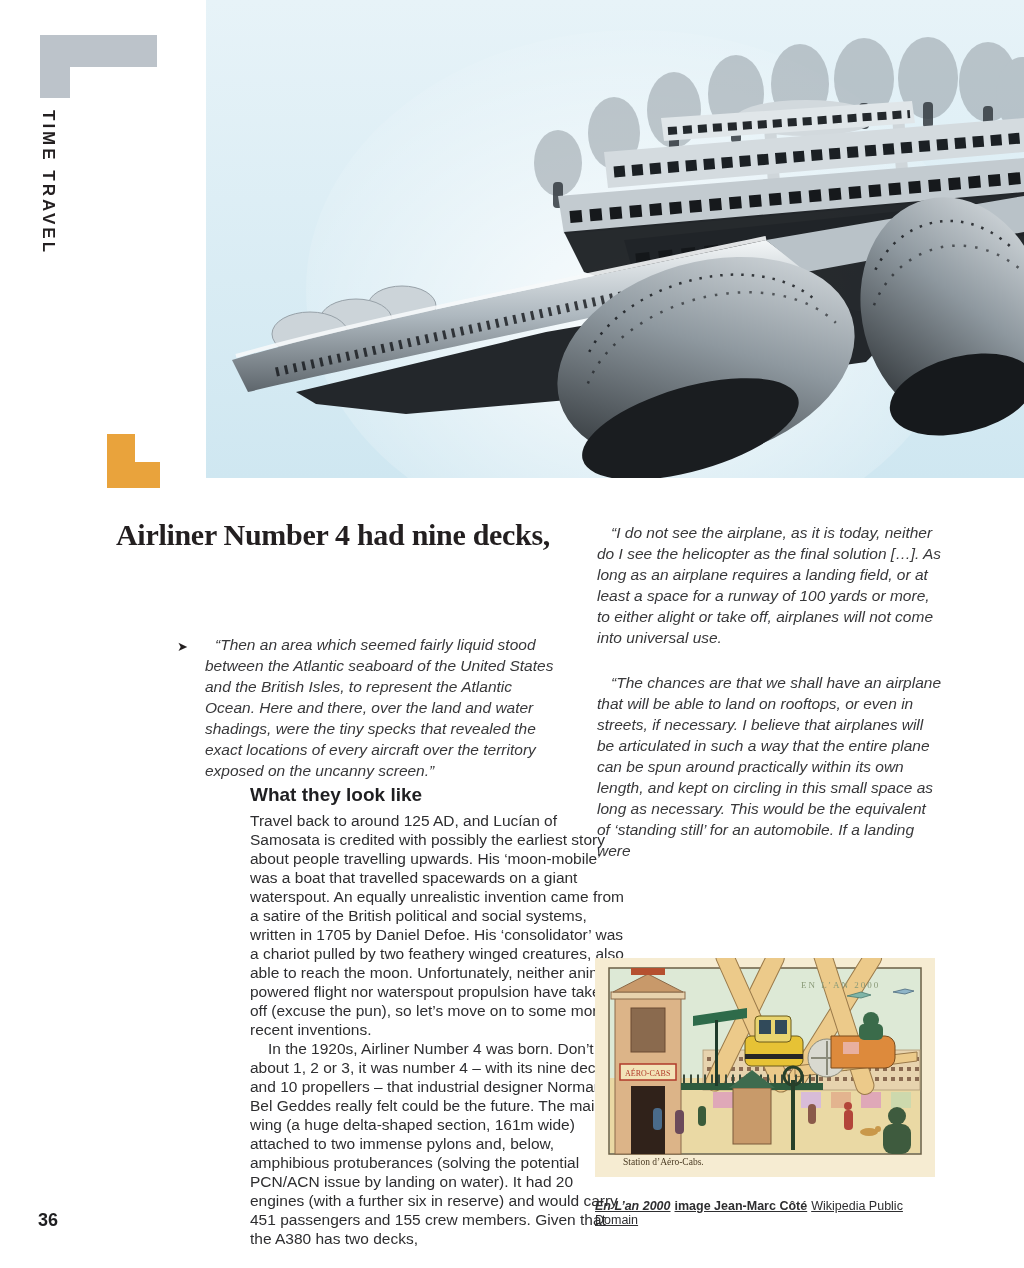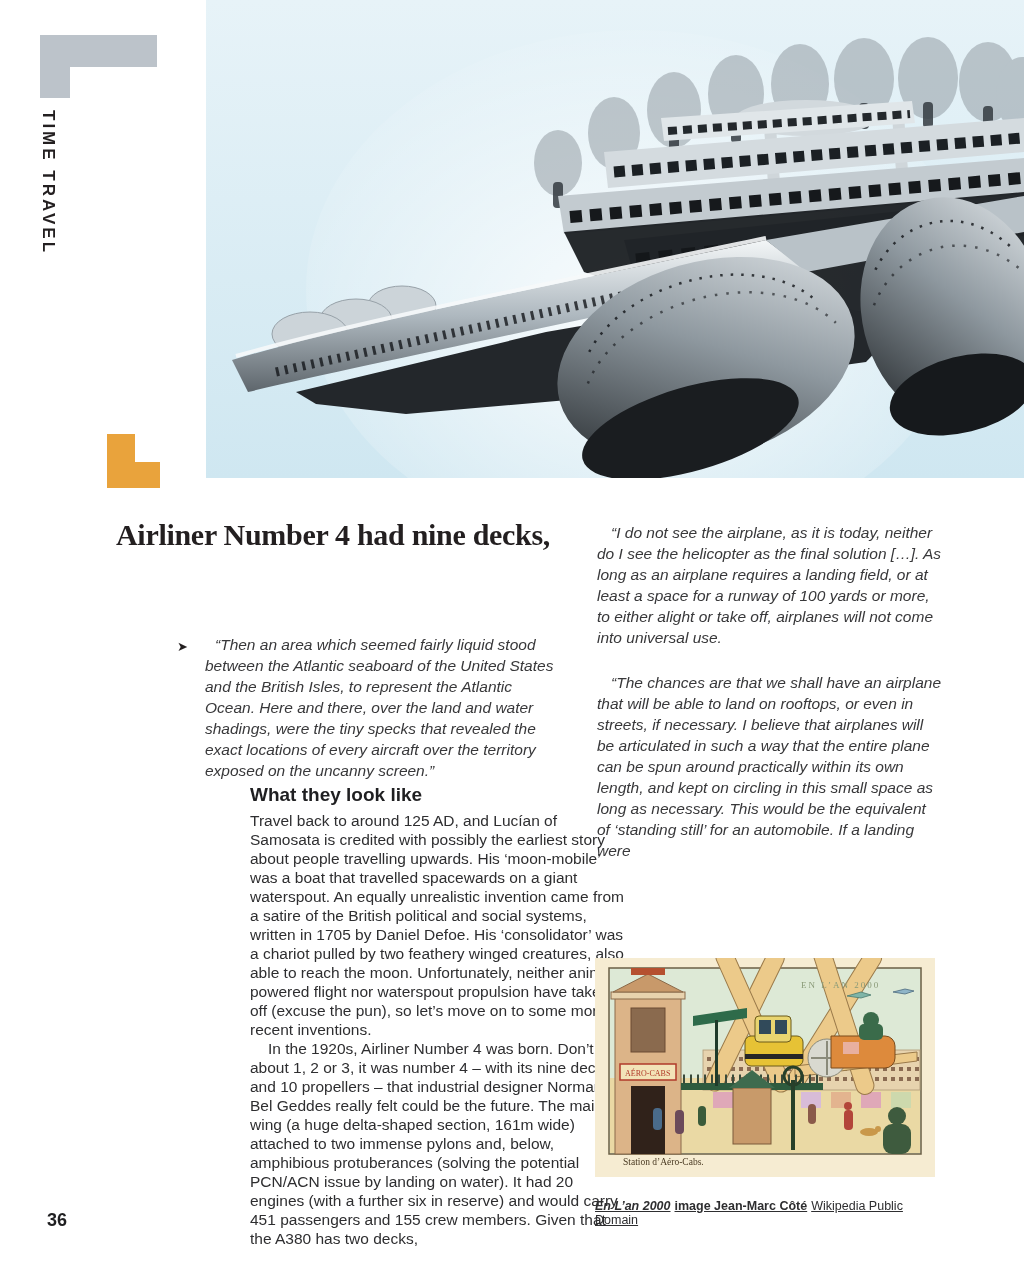--- a/index.html
+++ b/index.html
@@ -43,21 +43,21 @@
   .right-col{position:absolute;left:597px;top:498px;width:345px;}
   .right-col .body-para.quote{font-style:italic;color:#38383a;margin-top:24px;text-indent:14px;line-height:21px;}
   
   .vintage-card{position:absolute;left:595px;top:958px;width:340px;height:219px;}
   .caption{
     position:absolute;left:595px;top:1186px;width:350px;
     font-size:12.5px;color:#2e2e30;text-decoration:underline;
   }
   .caption .cap-title{font-weight:bold;font-style:italic;margin-right:4px;}
   .caption .cap-credit{font-weight:bold;margin-right:4px;}
-  .page-number{position:absolute;left:47px;top:1210px;font-weight:bold;font-size:18px;color:#1f1f21;}
+  .page-number{position:absolute;left:38px;top:1210px;font-weight:bold;font-size:18px;color:#1f1f21;}
 </style>
 </head>
 <body>
 
 <div class="logo-gray-bar"></div>
 <div class="logo-gray-leg"></div>
 <div class="vertical-label">TIME TRAVEL</div>
 <div class="orange-l-bar"></div>
 <div class="orange-l-foot"></div>
 

